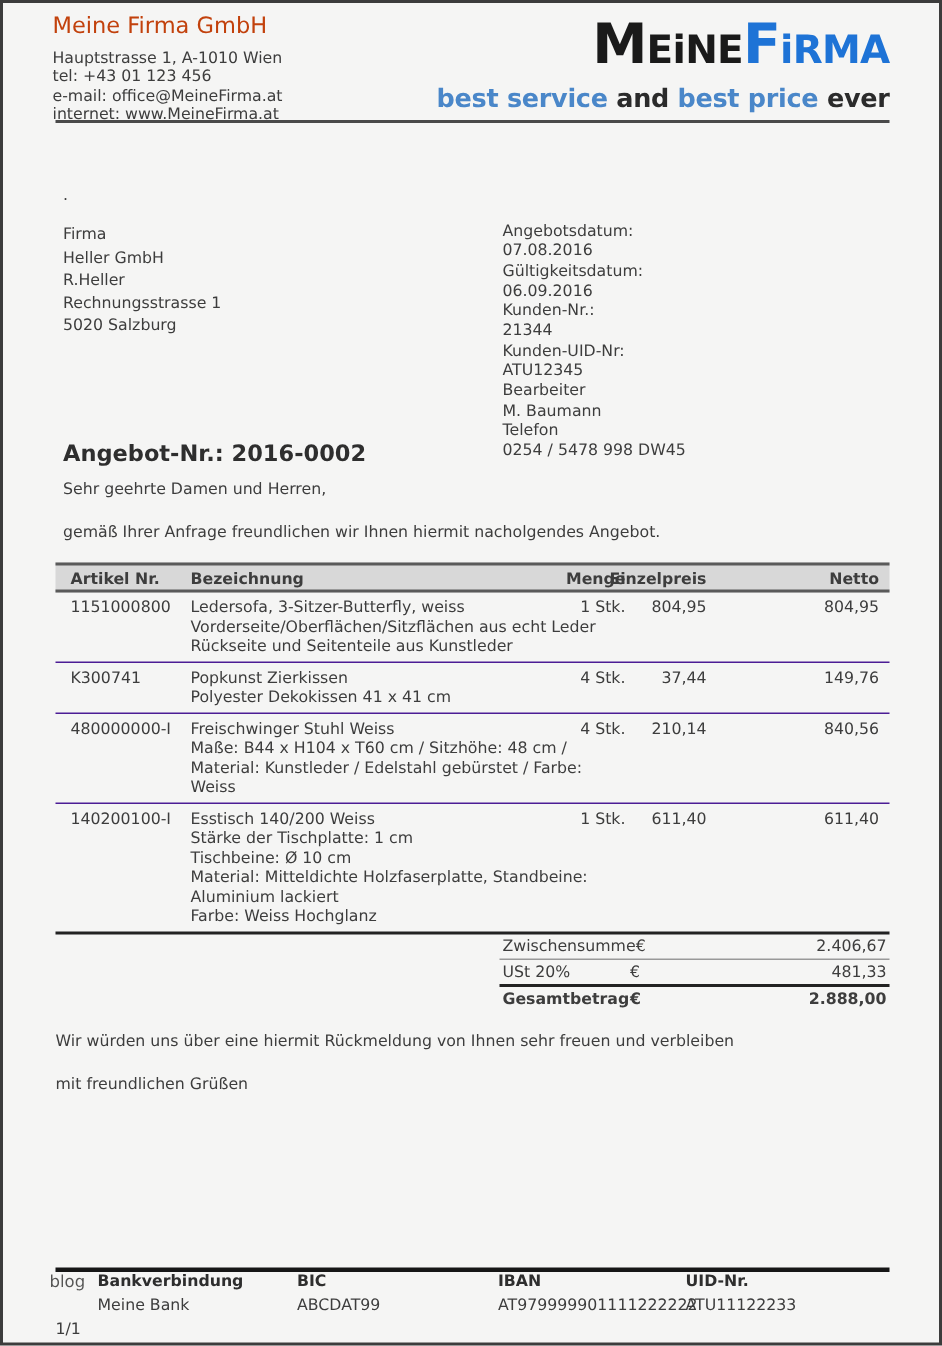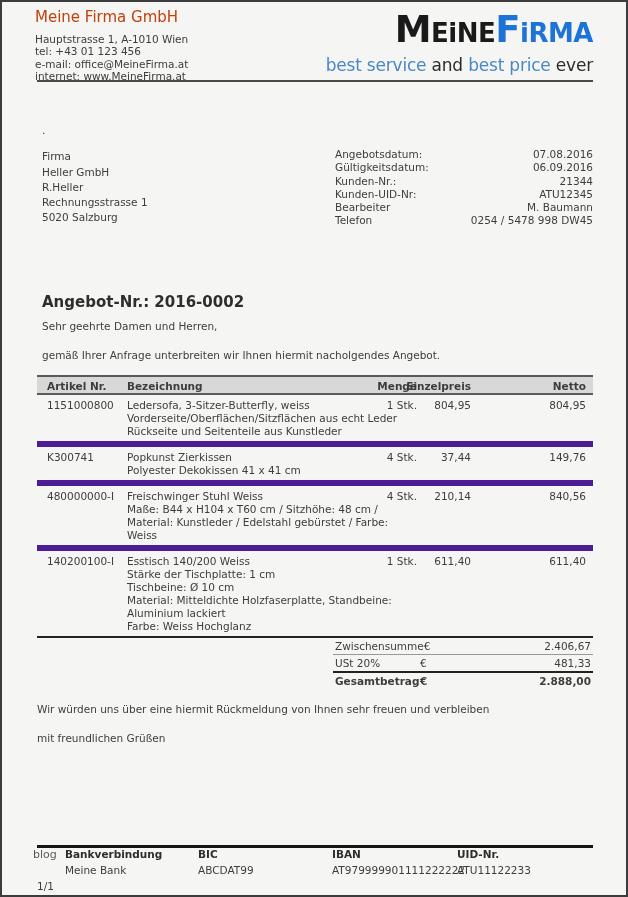--- a/index.html
+++ b/index.html
@@ -13,48 +13,48 @@
   
   .header { position:absolute; left:33px; right:33px; top:6px; display:flex; justify-content:space-between; }
   .company-name { font-size:15px; color:#c2410c; margin-bottom:7px; }
   .company-lines div { font-size:10.5px; line-height:12.3px; }
   .logo-box { text-align:right; padding-top:4px; }
   .logo-word { font-weight:bold; letter-spacing:-0.5px; line-height:36px; white-space:nowrap; }
   .logo-big { font-size:37px; }
   .logo-small { font-size:26px; }
   .logo-dark { color:#1a1a1a; }
   .logo-blue { color:#1e73d6; }
-  .tagline { font-size:17px; font-weight:normal; letter-spacing:-0.2px; margin-top:-1px; white-space:nowrap; }
+  .tagline { font-size:17px; font-weight:bold; letter-spacing:-0.2px; margin-top:-1px; white-space:nowrap; }
   .tag-blue { color:#4a87c9; }
   .tag-dark { color:#2b2b2b; }
   .header-rule { position:absolute; left:35px; right:33px; top:78px; height:2px; background:#4a4a4a; }
 
   
   .recipient { position:absolute; left:40px; top:121px; line-height:15.3px; }
   .recipient .dot { margin-bottom:11px; }
   .meta { position:absolute; left:333px; right:33px; top:146px; }
-  .meta-row { display:flex; justify-content:space-between; line-height:13.3px; }
+  .meta-row { display:flex; justify-content:space-between; line-height:13.3px;flex-direction:column; }
 
   
   .offer-title { position:absolute; left:40px; top:291px; font-size:15px; font-weight:bold; color:#2e2e2e; }
   .p1 { position:absolute; left:40px; top:318px; }
   .p2 { position:absolute; left:40px; top:347px; }
 
   
   .main { position:absolute; left:35px; right:33px; top:373px; }
   .thead { position:relative; height:20px; background:#d8d8d8;
            border-top:2px solid #5a5a5a; border-bottom:2px solid #5a5a5a; font-weight:bold; }
   .thead span { position:absolute; top:3px; }
   .h-art { left:10px; }
   .h-bez { left:90px; }
   .h-menge { left:305px; width:75px; text-align:right; }
   .h-ep { right:122px; }
   .h-netto { right:7px; }
   .trow { position:relative; padding:4px 0 3px 0; line-height:13px; }
-  .trow + .trow { border-top:6px solid #4c1d95; }
+  .trow + .trow { border-top:1px solid #4c1d95; }
   .c-art { position:absolute; left:10px; top:4px; }
   .c-desc { margin-left:90px; width:300px; }
   .c-menge { position:absolute; left:305px; top:4px; width:75px; text-align:right; white-space:nowrap; }
   .c-ep { position:absolute; right:122px; top:4px; }
   .c-netto { position:absolute; right:7px; top:4px; }
   .table-bottom { height:2px; background:#222; }
 
   .totals { width:260px; margin-left:auto; }
   .tot-row { display:flex; align-items:center; line-height:14px; padding:1px 0; }
   .tot-label { flex:1; padding-left:2px; }
@@ -134,21 +134,21 @@
       <span>M. Baumann</span>
     </div>
     <div class="meta-row">
       <span>Telefon</span>
       <span>0254 / 5478 998 DW45</span>
     </div>
   </div>
 
   <div class="offer-title">Angebot-Nr.: 2016-0002</div>
   <div class="p1">Sehr geehrte Damen und Herren,</div>
-  <div class="p2">gemäß Ihrer Anfrage unterbreiten wir Ihnen hiermit nacholgendes Angebot.</div>
+  <div class="p2">gemäß Ihrer Anfrage freundlichen wir Ihnen hiermit nacholgendes Angebot.</div>
 
   <div class="main">
 
     <div class="thead">
       <span class="h-art">Artikel Nr.</span>
       <span class="h-bez">Bezeichnung</span>
       <span class="h-menge">Menge</span>
       <span class="h-ep">Einzelpreis</span>
       <span class="h-netto">Netto</span>
     </div>

